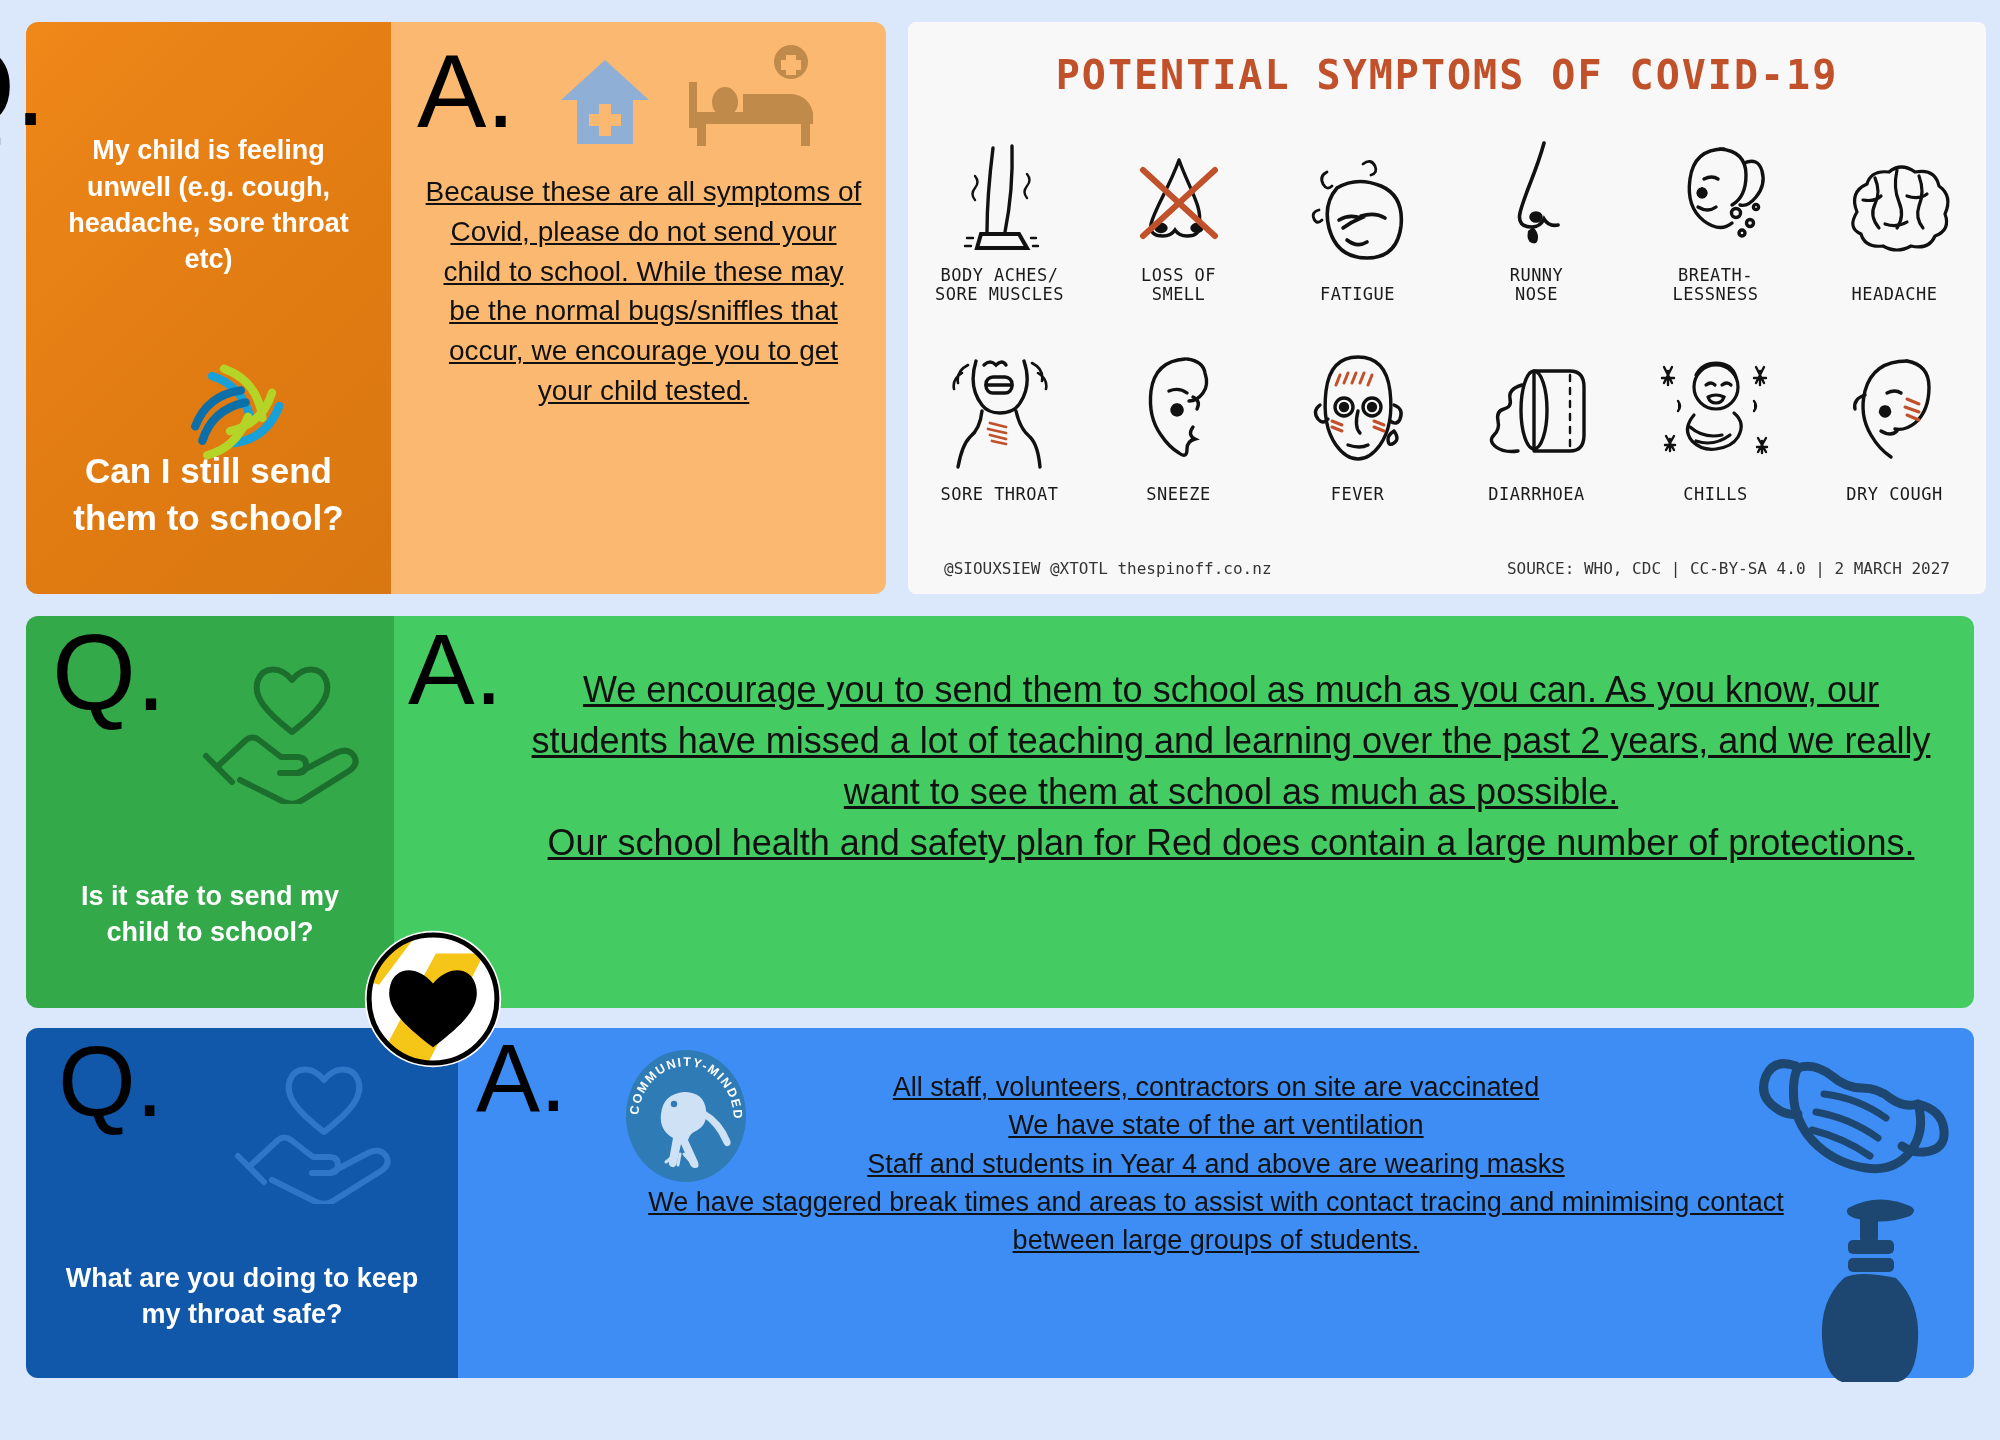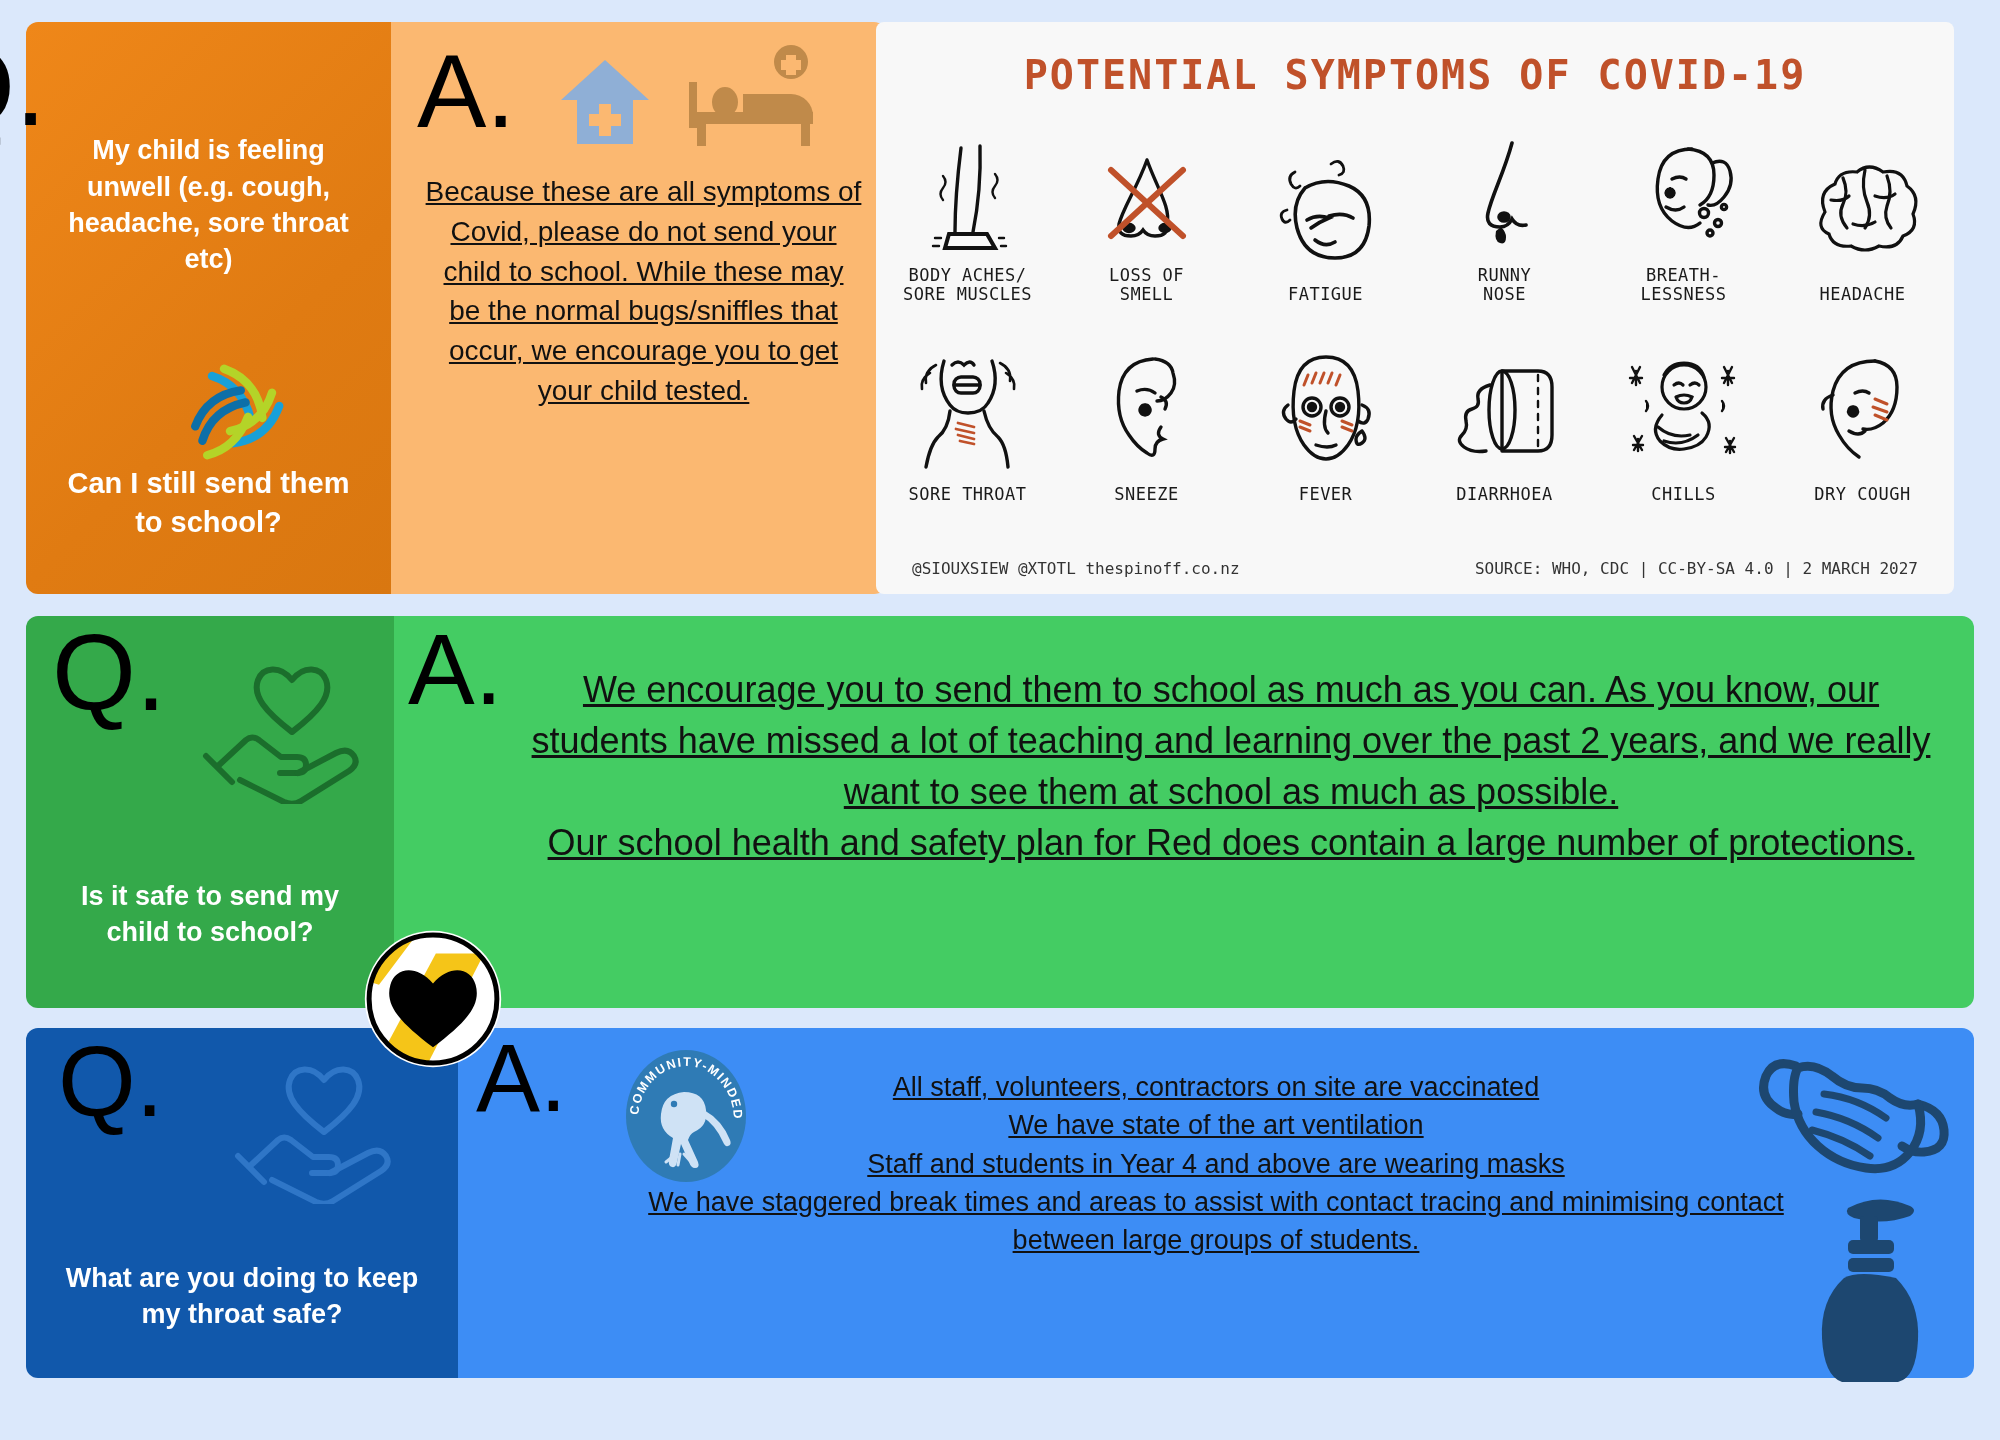--- a/index.html
+++ b/index.html
@@ -39,27 +39,27 @@
   }
   .atext{color:#111;text-align:center;line-height:1.42;text-decoration:underline;}
 
   
   #row1{left:26px;top:22px;width:860px;height:572px;}
   #row1 .q-block{width:365px;background:linear-gradient(135deg,#ef8719 0%,#e07b12 60%,#d97710 100%);}
   #row1 .q-arrow{left:365px;background:#e07b12;}
   #row1 .a-block{left:365px;width:495px;background:#fbb871;}
   #q1-letter{font-size:112px;margin:12px 0 0 -120px;align-self:flex-start;padding-left:22px;}
   #q1-t1{font-size:27px;margin-top:-8px;padding:0 26px;}
-  #q1-t2{font-size:29px;position:absolute;bottom:52px;left:0;right:0;padding:0 36px;}
+  #q1-t2{font-size:35px;position:absolute;bottom:52px;left:0;right:0;padding:0 36px;}
   #a1-letter{font-size:104px;position:absolute;left:26px;top:20px;}
   #a1-text{position:absolute;left:34px;right:24px;top:150px;font-size:28px;}
 
   
   #poster{
-    position:absolute;left:876px;top:22px;width:1078px;height:572px;
+    position:absolute;left:908px;top:22px;width:1078px;height:572px;
     background:#f8f8f8;border-radius:8px;overflow:hidden;
   }
   #poster-title{
     text-align:center;color:#c0512a;font-size:40px;
     font-family:"DejaVu Sans Mono", monospace;letter-spacing:2px;
     margin-top:30px;font-weight:700;
   }
   .sym-grid{display:grid;grid-template-columns:repeat(6,1fr);margin-top:10px;padding:0 18px;gap:32px;}
   .sym{display:flex;flex-direction:column;align-items:center;justify-content:flex-end;height:196px;}
   .sym svg{display:block;}

